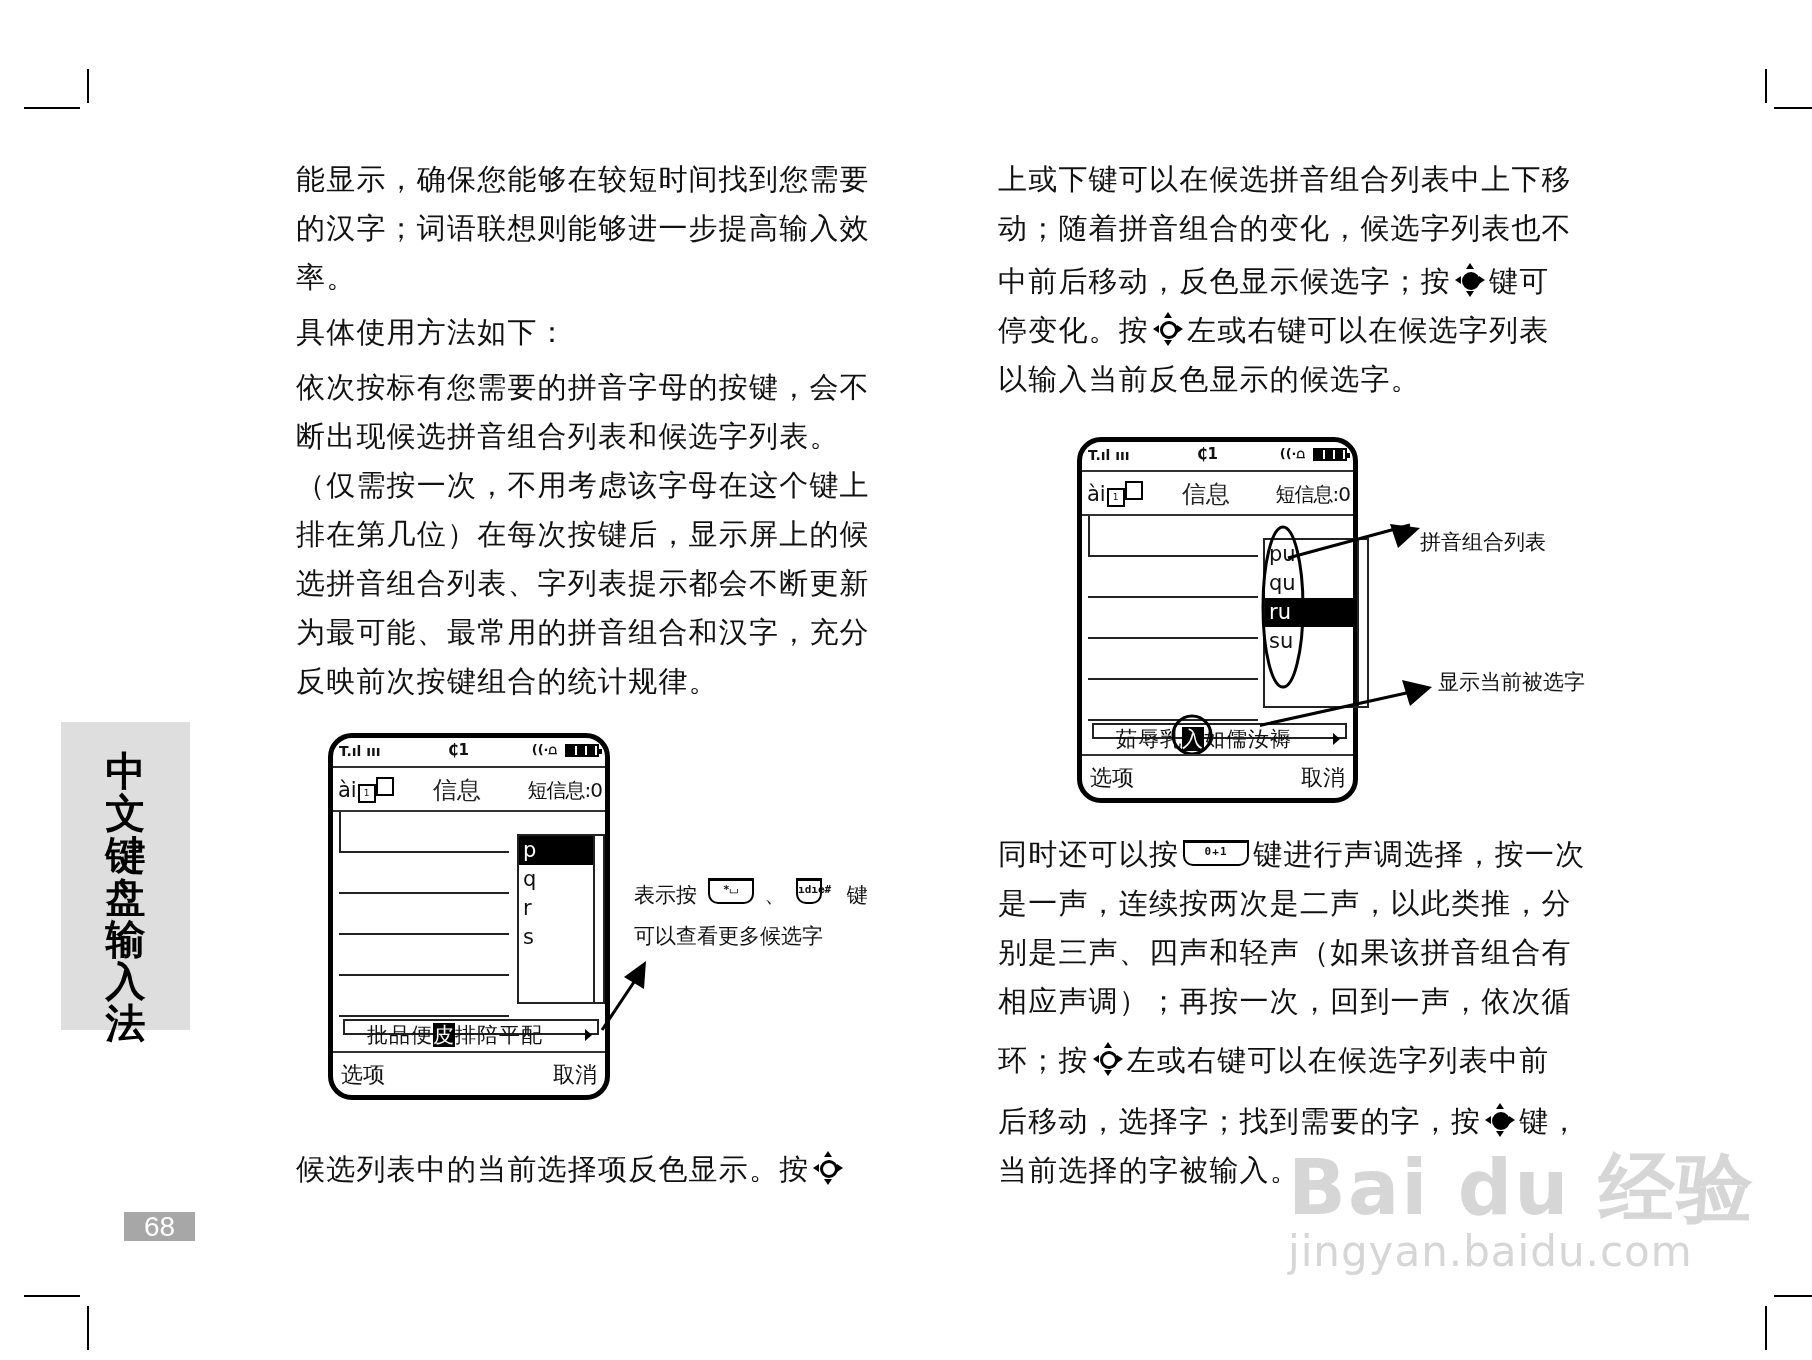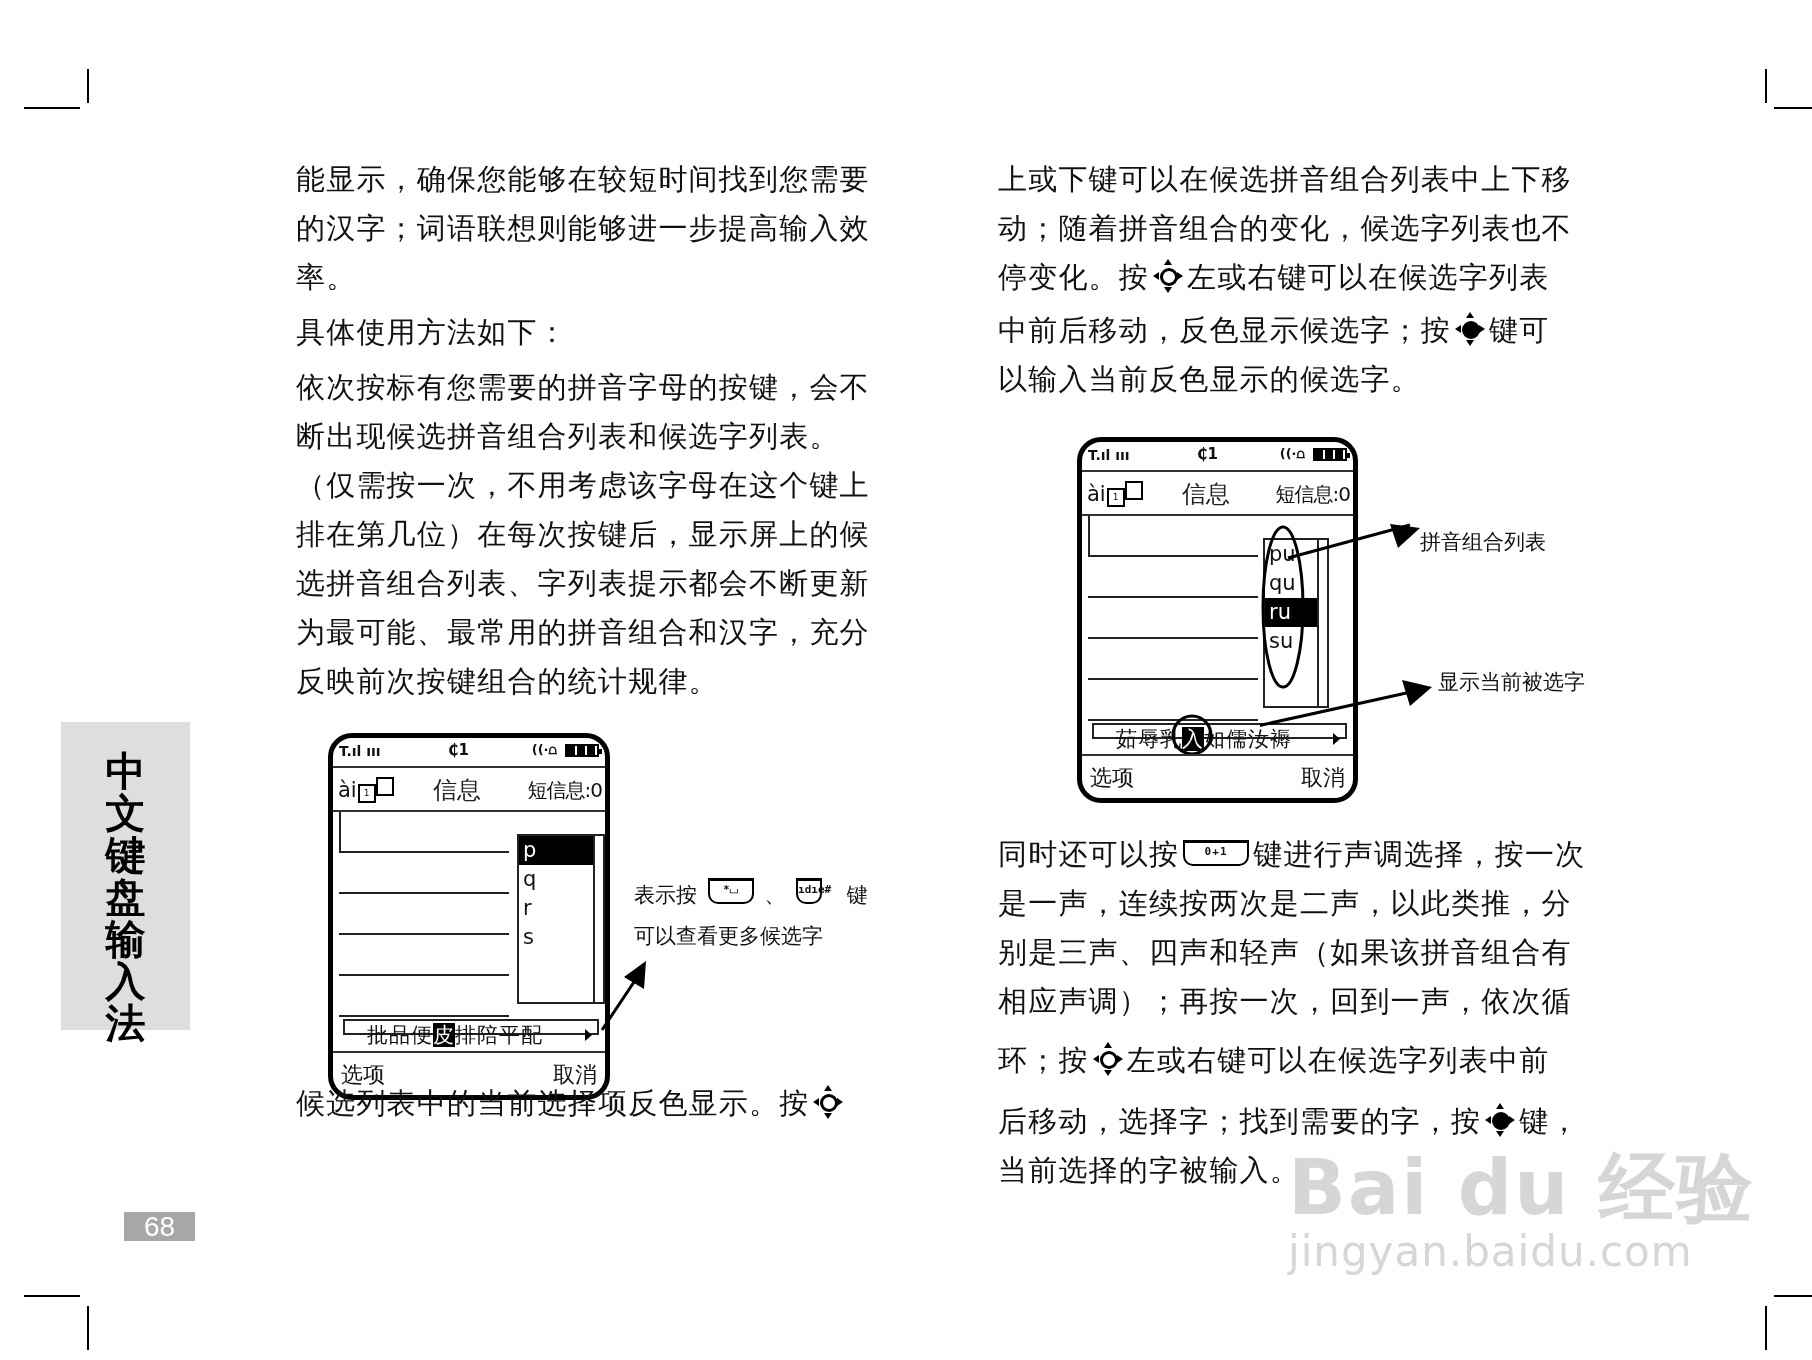--- a/index.html
+++ b/index.html
@@ -149,29 +149,29 @@
   <span>、</span>
   <span class="key-icon" style="width:26px;"><span>ıdıe#</span></span>
   <span style="margin-left:14px;">键</span>
 </div>
 <div class="anno" style="left:634px;top:922px;">可以查看更多候选字</div>
 <svg style="position:absolute;left:596px;top:955px;" width="60" height="80">
   <line x1="6" y1="75" x2="44" y2="18" stroke="#000" stroke-width="3"></line>
   <polygon points="50,6 28,22 48,34" fill="#000"></polygon>
 </svg>
 
-<div class="col" style="left:296px;top:1079px;">
+<div class="col" style="left:296px;top:1145px;">
   <p><span>候选列表中的当前选择项反色显示。按</span><span class="nav-icon"><span class="tri t-up"></span><span class="tri t-dn"></span><span class="tri t-lf"></span><span class="tri t-rt"></span><span class="ring"></span></span></p>
 </div>
 
 <div class="col" style="left:998px;top:155px;">
   <p>上或下键可以在候选拼音组合列表中上下移</p>
   <p>动；随着拼音组合的变化，候选字列表也不</p>
+  <p style="margin-top:4px;"><span>中前后移动，反色显示候选字；按</span><span class="nav-icon filled"><span class="tri t-up"></span><span class="tri t-dn"></span><span class="tri t-lf"></span><span class="tri t-rt"></span><span class="ring"></span></span><span>键可</span></p>
   <p><span>停变化。按</span><span class="nav-icon"><span class="tri t-up"></span><span class="tri t-dn"></span><span class="tri t-lf"></span><span class="tri t-rt"></span><span class="ring"></span></span><span>左或右键可以在候选字列表</span></p>
-  <p style="margin-top:4px;"><span>中前后移动，反色显示候选字；按</span><span class="nav-icon filled"><span class="tri t-up"></span><span class="tri t-dn"></span><span class="tri t-lf"></span><span class="tri t-rt"></span><span class="ring"></span></span><span>键可</span></p>
   <p>以输入当前反色显示的候选字。</p>
 </div>
 
 <div class="phone" style="left:1077px;top:437px;width:281px;height:366px;">
   <div class="status">
     <span class="sig">T.ıl ııı</span>
     <span class="line1">₵1</span>
     <span class="ring-ic">((·⩍</span>
     <span class="batt"></span>
   </div>
@@ -180,21 +180,21 @@
     <span class="title">信息</span>
     <span class="count">短信息:0</span>
   </div>
   <div class="input-lines">
     <div></div>
       <div></div>
       <div></div>
       <div></div>
       <div></div>
   </div>
-  <div class="cand-list" style="left:181px;top:96px;width:66px;height:170px;">
+  <div class="cand-list" style="left:181px;top:96px;width:106px;height:170px;">
     <div class="scroll"></div>
     <div class="item">pu</div>
     <div class="item">qu</div>
     <div class="item sel">ru</div>
     <div class="item">su</div>
   </div>
   <svg style="position:absolute;left:176px;top:82px;" width="50" height="166">
     <ellipse cx="25" cy="83" rx="20" ry="80" fill="none" stroke="#000" stroke-width="3"></ellipse>
   </svg>
   <div class="charbar" style="top:281px;">

